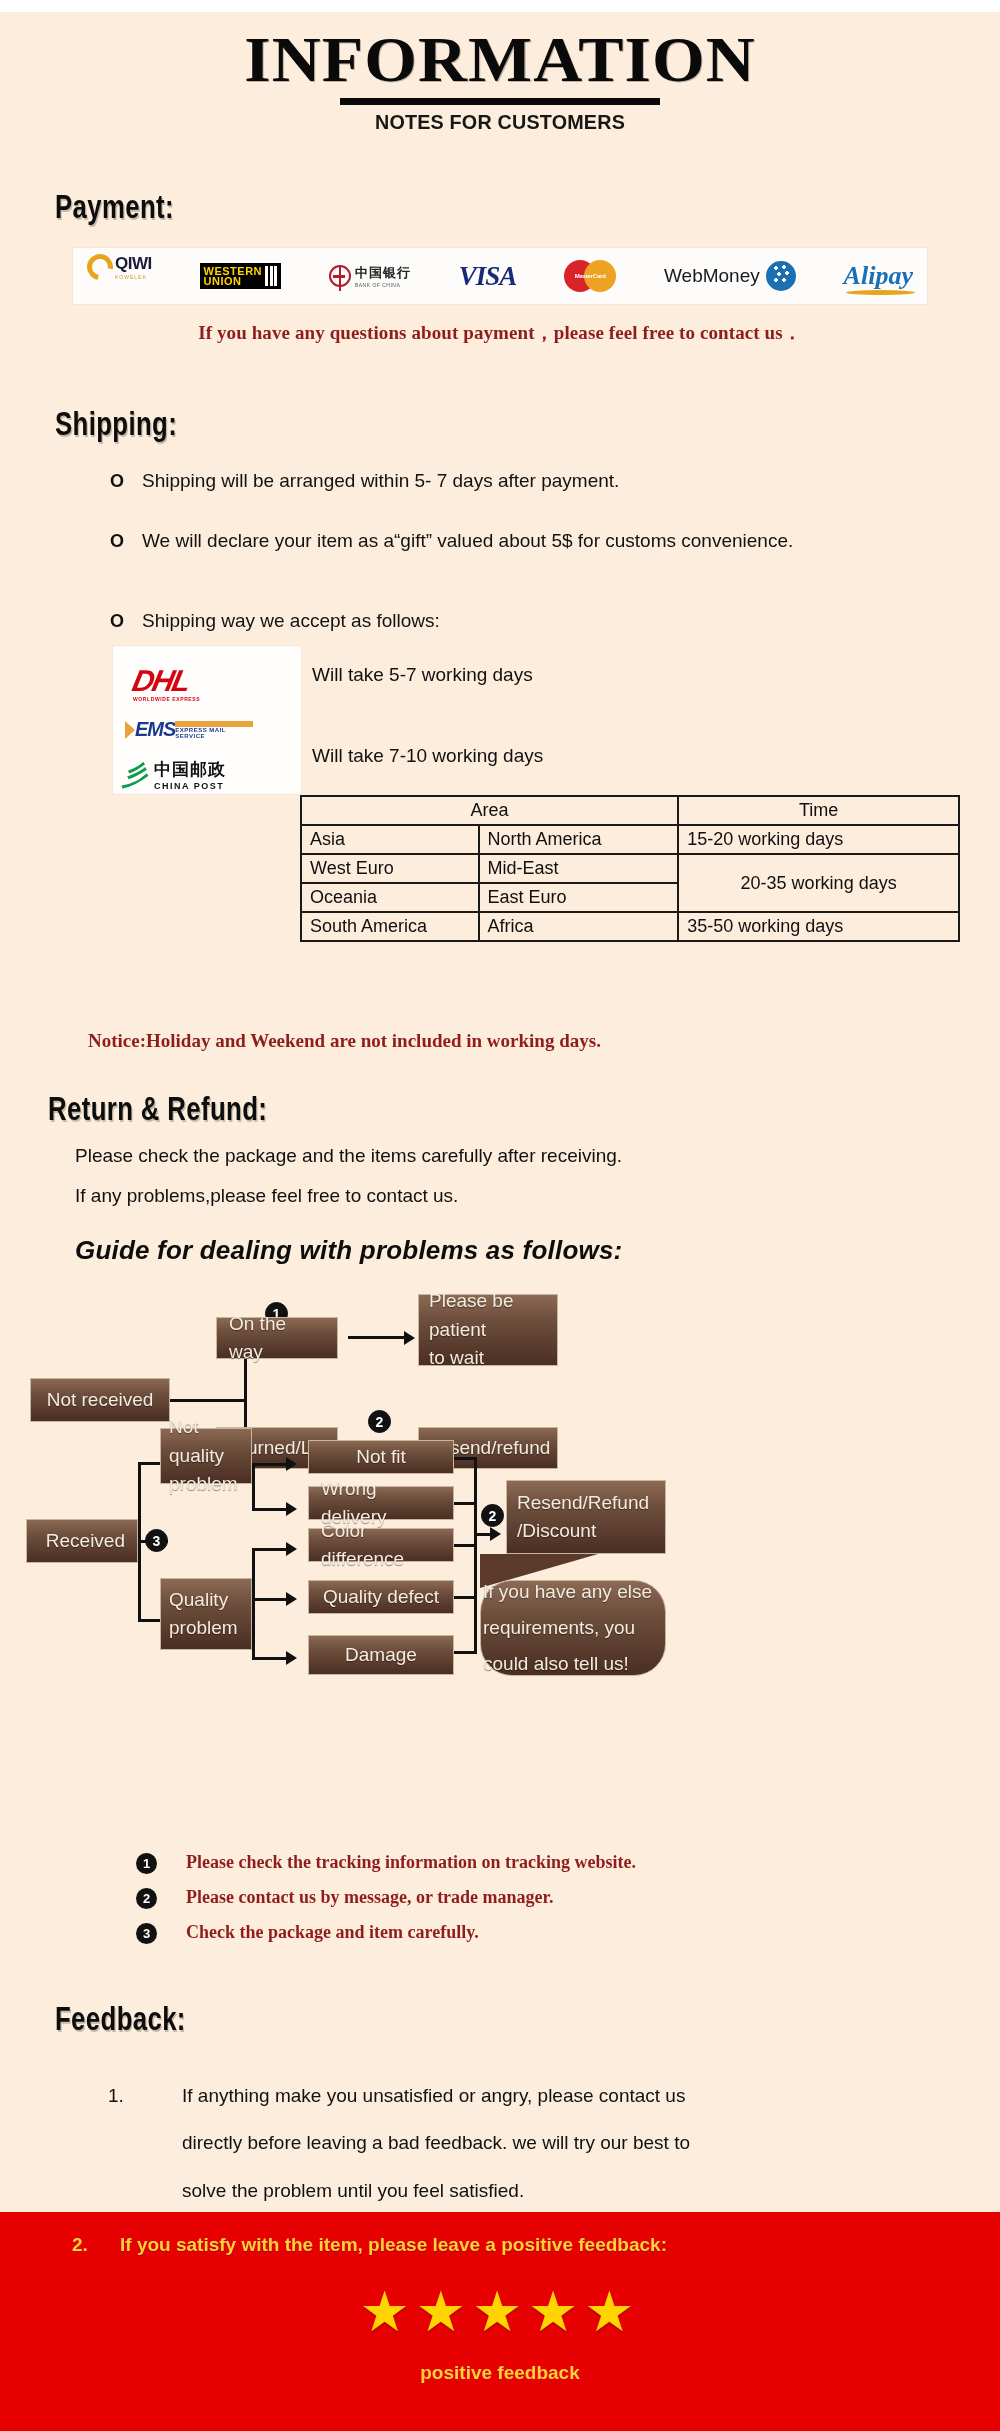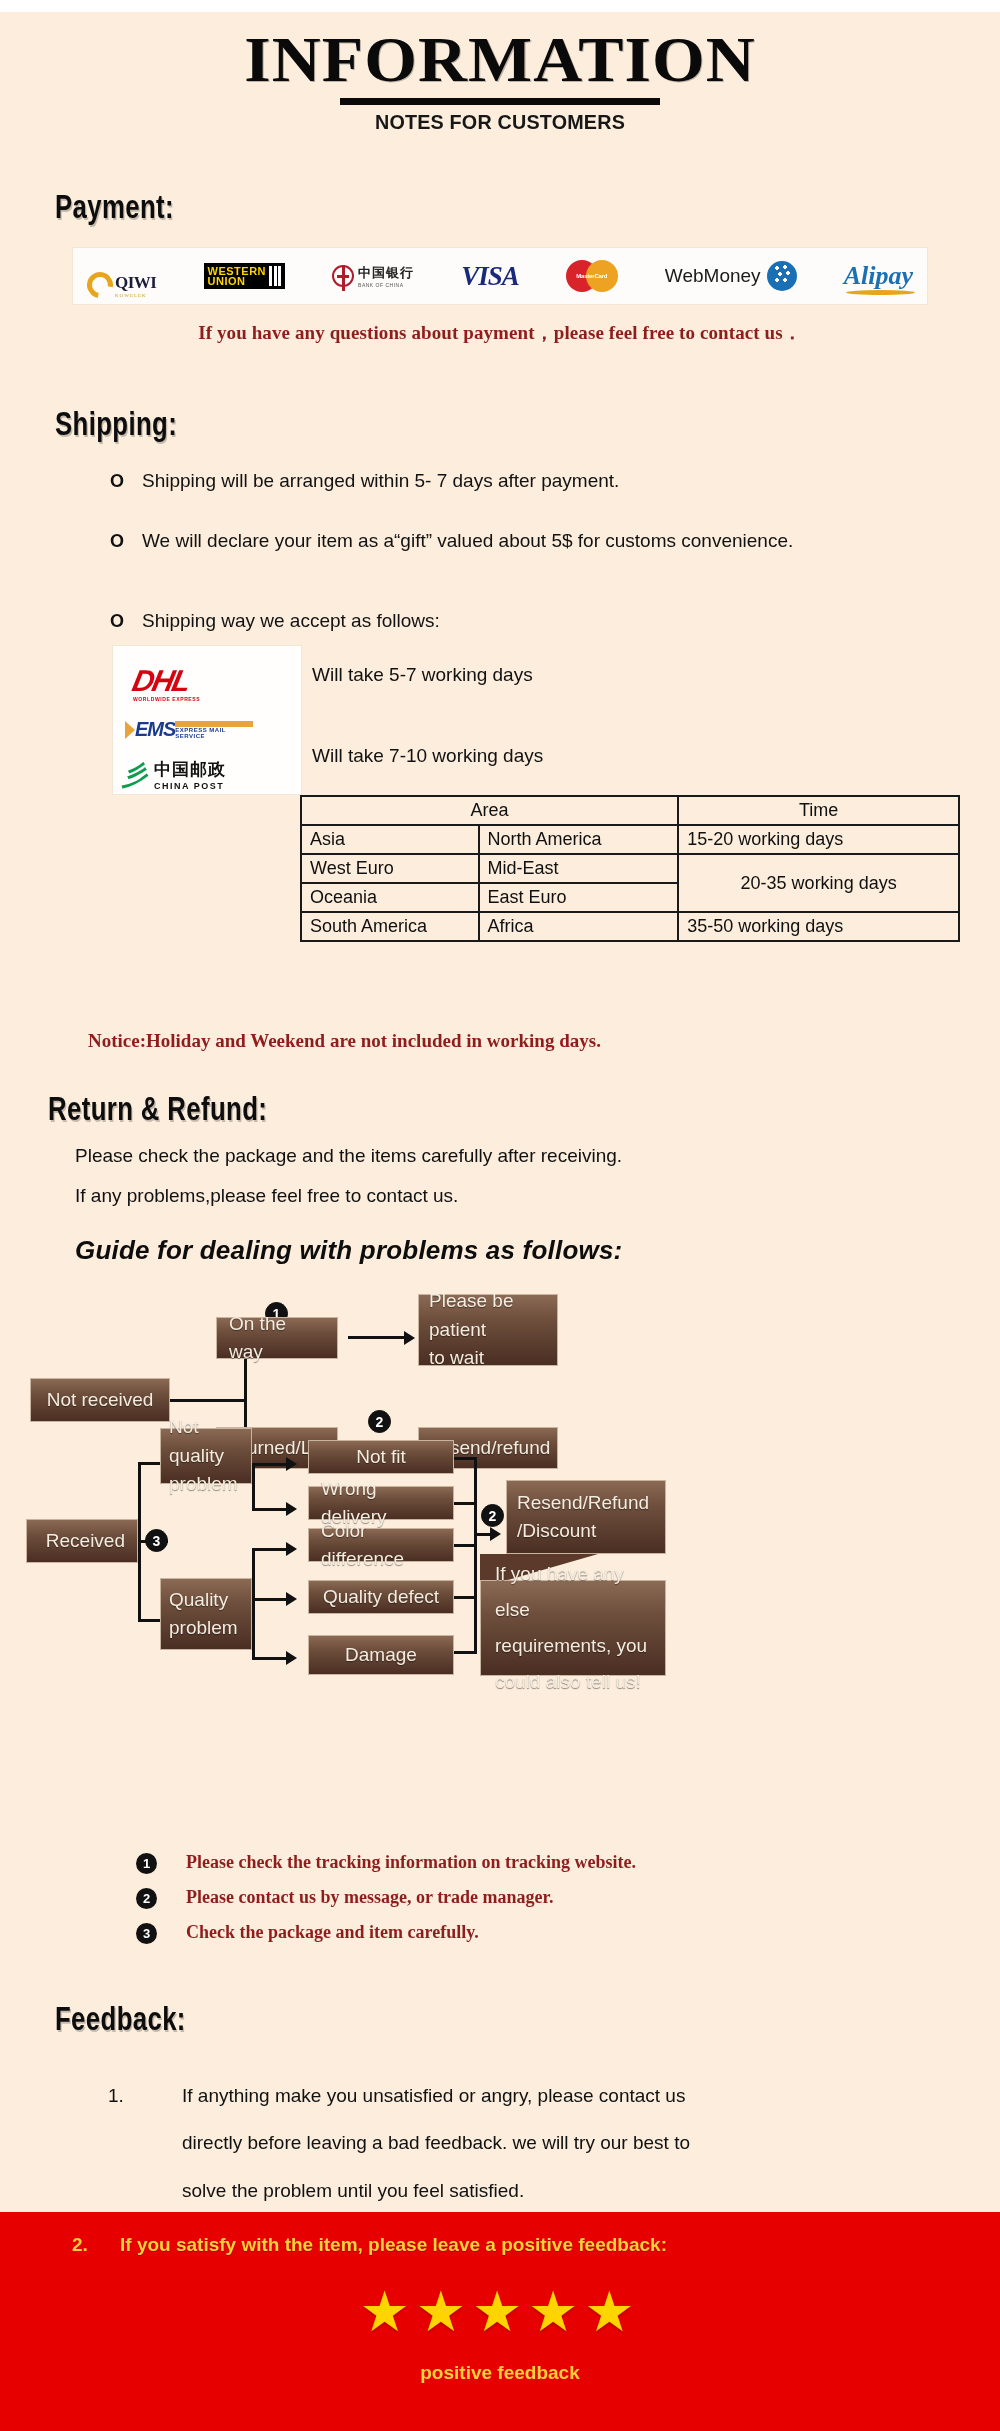--- a/index.html
+++ b/index.html
@@ -54,21 +54,21 @@
 
   
   .pay-strip {
     position:absolute; left:72px; top:247px; width:856px; height:58px;
     background:#fdfcfa; border:1px solid #f3e7d8;
     display:flex; align-items:center; justify-content:space-between;
     padding: 0 14px;
   }
   .logo { display:flex; align-items:center; justify-content:center; height:44px; }
 
-  .qiwi-wrap { display:flex; align-items:flex-end; gap:2px;font-family:Liberation Serif, serif; }
+  .qiwi-wrap { display:flex; align-items:flex-start; gap:2px; }
   .qiwi-o {
     width:26px; height:26px; border-radius:50%;
     border:5px solid #e8a51c; border-bottom-color:transparent;
     transform: rotate(-35deg);
   }
   .qiwi-t { font-size:17px; font-weight:700; color:#1b1b3a; letter-spacing:-0.5px; }
   .qiwi-s { font-size:5px; color:#c99a2e; letter-spacing:1px; display:block; }
 
   .wu {
     background:#000; padding:3px 4px; display:flex; align-items:center; gap:3px;
@@ -496,21 +496,21 @@
     <div class="ln" style="left:474px; top:243px; width:20px; height:3px;"></div>
     <div class="arw" style="left:490px; top:237px;"></div>
     <div class="cir" style="left:481px; top:214px;">2</div>
 
     <div class="node two" style="left:506px; top:190px; width:160px; height:74px; padding:6px 10px;">
       <span>Resend/Refund</span>
       <span>/Discount</span>
     </div>
 
     <div class="callout-tail" style="left:480px; top:264px;"></div>
-    <div class="node two" style="left:480px; top:290px; width:186px; height:96px; padding:6px 14px; line-height:1.9;">
+    <div class="node two" style="left:480px; top:290px; width:186px; height:96px; padding:6px 2px; line-height:1.9;border-radius:32px;">
       <span>If you have any else</span>
       <span>requirements, you</span>
       <span>could also tell us!</span>
     </div>
   </div>
 
   <div class="nn-c" style="left:136px; top:1853px;">1</div>
   <div class="nn" style="left:186px; top:1852px;">Please check the tracking information on tracking website.</div>
 
   <div class="nn-c" style="left:136px; top:1888px;">2</div>

